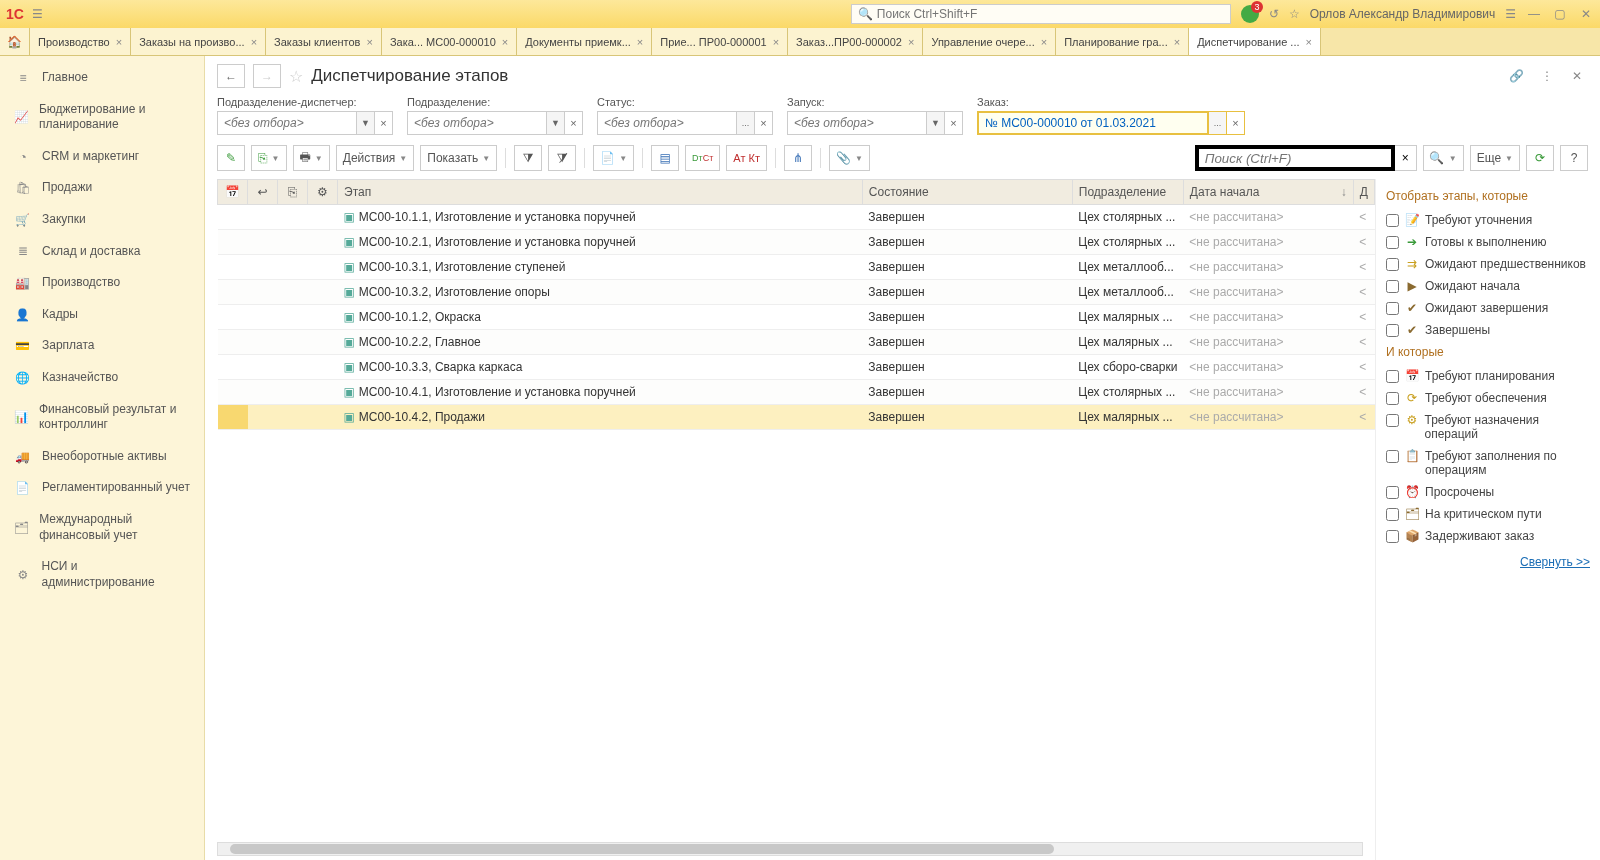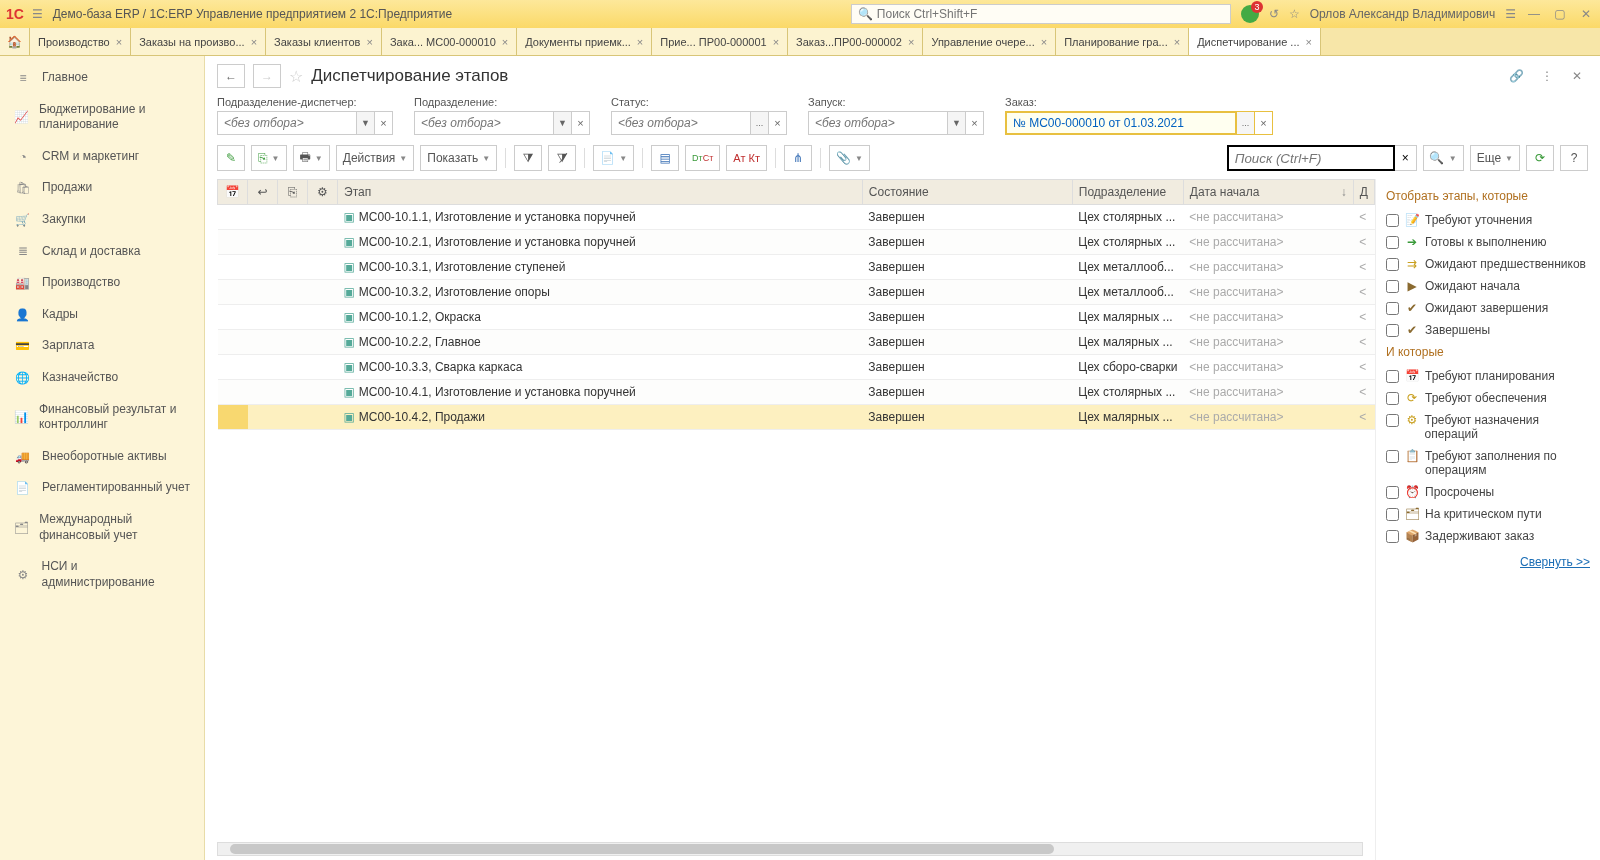--- a/index.html
+++ b/index.html
@@ -41,38 +41,38 @@
 
 
 .page-header { display: flex; align-items: center; gap: 8px; padding: 8px 12px; }
 .page-header .nav-btn { width: 28px; height: 24px; border: 1px solid #ccc; background: #fff; display: flex; align-items: center; justify-content: center; color: #666; cursor: pointer; }
 .page-header .star { color: #ccc; font-size: 16px; }
 .page-header h1 { font-size: 17px; font-weight: normal; color: #333; }
 .page-header .spacer2 { flex: 1; }
 .page-header .hdr-btn { width: 22px; height: 22px; display: flex; align-items: center; justify-content: center; color: #888; cursor: pointer; }
 
 
-.filters { display: flex; gap: 21px; padding: 0 12px 6px; }
+.filters { display: flex; gap: 14px; padding: 0 12px 6px; }
 .filter-group { display: flex; flex-direction: column; gap: 3px; }
 .filter-group label { font-size: 11px; color: #555; }
 .filter-input { display: flex; height: 24px; }
 .filter-input input { border: 1px solid #ccc; padding: 0 6px; font-size: 12px; font-style: italic; color: #a21caf; outline: none; }
 .filter-input .dd { width: 18px; border: 1px solid #ccc; border-left: none; background: #f5f5f5; display: flex; align-items: center; justify-content: center; cursor: pointer; font-size: 9px; color: #666; }
 .filter-input .clr { width: 18px; border: 1px solid #ccc; border-left: none; background: #fff; display: flex; align-items: center; justify-content: center; cursor: pointer; font-size: 11px; color: #666; }
 .filter-input.highlighted input { border: 2px solid #e8c040; font-style: normal; color: #0060c0; background: #fffff0; }
 .filter-input.highlighted .dd, .filter-input.highlighted .clr { border-color: #e8c040; }
 
 
 .toolbar { display: flex; align-items: center; gap: 6px; padding: 4px 12px 8px; flex-wrap: wrap; }
 .tb-btn { height: 26px; min-width: 28px; border: 1px solid #ccc; background: #fff; display: flex; align-items: center; justify-content: center; padding: 0 6px; gap: 4px; cursor: pointer; color: #555; font-size: 12px; }
 .tb-btn .dd-arrow { font-size: 8px; color: #888; }
 .tb-sep { width: 1px; height: 20px; background: #ddd; margin: 0 2px; }
 .toolbar .right-group { margin-left: auto; display: flex; gap: 6px; align-items: center; }
 .search-box { display: flex; height: 26px; }
-.search-box input { width: 168px; border: 2px solid #000000; padding: 0 6px; font-style: italic; color: #999; outline: none; }
+.search-box input { width: 200px; border: 4px solid #000000; padding: 0 6px; font-style: italic; color: #999; outline: none; }
 .search-box .clr { width: 22px; border: 1px solid #ccc; border-left: none; display: flex; align-items: center; justify-content: center; cursor: pointer; }
 
 
 .body-split { flex: 1; display: flex; overflow: hidden; }
 .table-wrap { flex: 1; overflow: auto; padding: 0 0 0 12px; display:flex; flex-direction:column; }
 .side-panel { width: 225px; padding: 6px 10px; overflow-y: auto; border-left: 1px solid #eee; }
 
 
 table { border-collapse: collapse; width: 100%; }
 th { background: #f1ece0; border: 1px solid #ddd; padding: 5px 6px; text-align: left; font-weight: normal; color: #555; font-size: 12px; }
@@ -94,21 +94,20 @@
 .side-panel .collapse-link { color: #1a6db5; text-decoration: underline; float: right; margin-top: 8px; cursor: pointer; }
 
 .icon-yellow{color:#c9a020}.icon-green{color:#3a9a3a}.icon-red{color:#c03030}.icon-brown{color:#8a6a30}
 </style>
 </head>
 <body>
 
 <div class="titlebar">
   <span class="logo">1C</span>
   <span class="burger">☰</span>
-  <span class="title">Демо-база ERP / 1C:ERP Управление предприятием 2 1С:Предприятие</span>
   <span class="spacer"></span>
   <div class="search">
     <span style="color:#aaa;margin-right:4px">🔍</span>
     <input placeholder="Поиск Ctrl+Shift+F" style="">
   </div>
   <div class="right-icons">
     <div class="notif">
         <span class="badge">3</span>
       </div>
     <span style="color:#888">↺</span>

